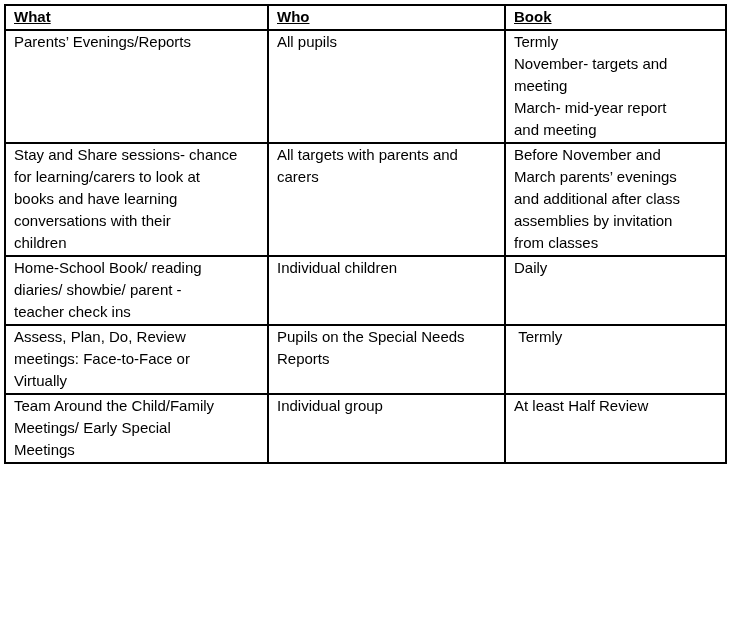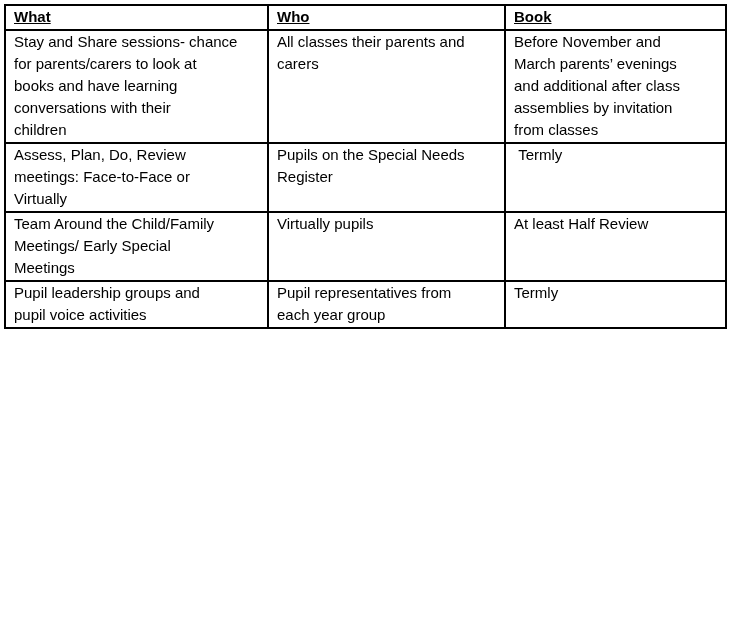--- a/index.html
+++ b/index.html
@@ -56,50 +56,59 @@
     </colgroup>
     <thead>
       <tr>
         <th><span class="hdr-text">What</span></th>
         <th><span class="hdr-text">Who</span></th>
         <th><span class="hdr-text">Book</span></th>
       </tr>
     </thead>
     <tbody>
       <tr>
+        <td>Parents’ Evenings/Reports</td>
+        <td>All pupils</td>
+        <td>Termly
+November- targets and
+meeting
+March- mid-year report
+and meeting</td>
+      </tr>
+      <tr>
         <td>Stay and Share sessions- chance
-for parents/carers to look at
+for learning/carers to look at
 books and have learning
 conversations with their
 children</td>
-        <td>All classes their parents and
+        <td>All targets with parents and
 carers</td>
         <td>Before November and
 March parents’ evenings
 and additional after class
 assemblies by invitation
 from classes</td>
       </tr>
       <tr>
+        <td>Home-School Book/ reading
+diaries/ showbie/ parent -
+teacher check ins</td>
+        <td>Individual children</td>
+        <td>Daily</td>
+      </tr>
+      <tr>
         <td>Assess, Plan, Do, Review
 meetings: Face-to-Face or
 Virtually</td>
         <td>Pupils on the Special Needs
-Register</td>
+Reports</td>
         <td> Termly</td>
       </tr>
       <tr>
         <td>Team Around the Child/Family
 Meetings/ Early Special
 Meetings</td>
-        <td>Virtually pupils</td>
+        <td>Individual group</td>
         <td>At least Half Review</td>
-      </tr>
-      <tr>
-        <td>Pupil leadership groups and
-pupil voice activities</td>
-        <td>Pupil representatives from
-each year group</td>
-        <td>Termly</td>
       </tr>
     </tbody>
   </table>
 </div>
 
 </body></html>

